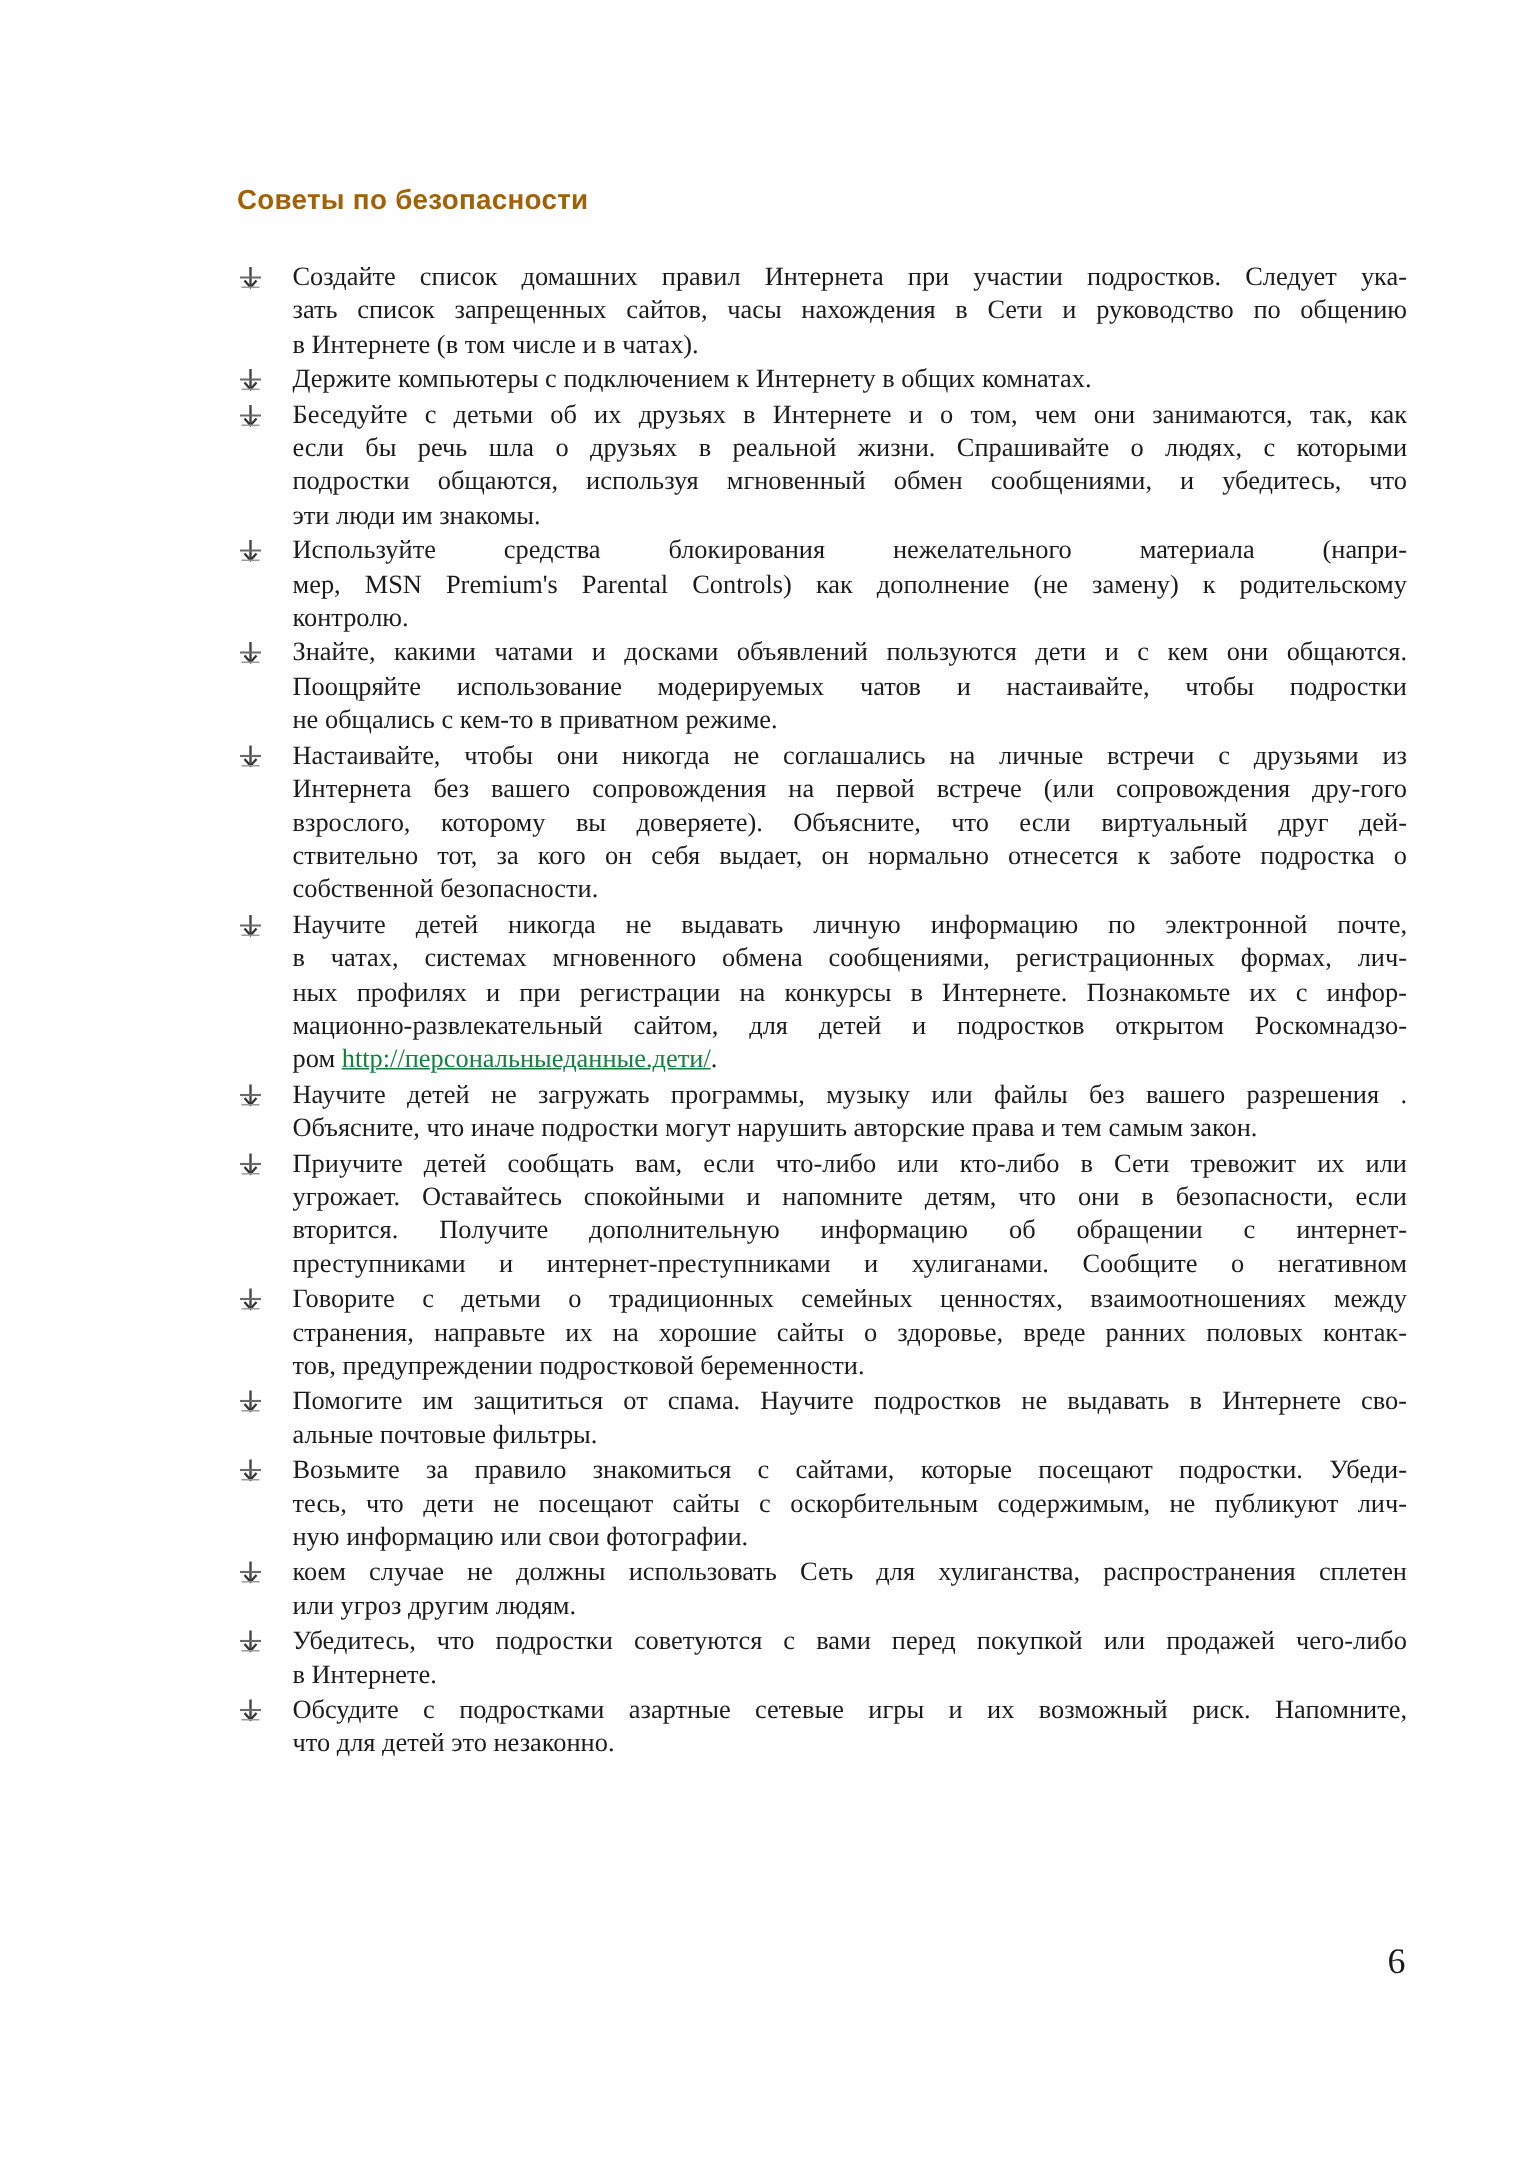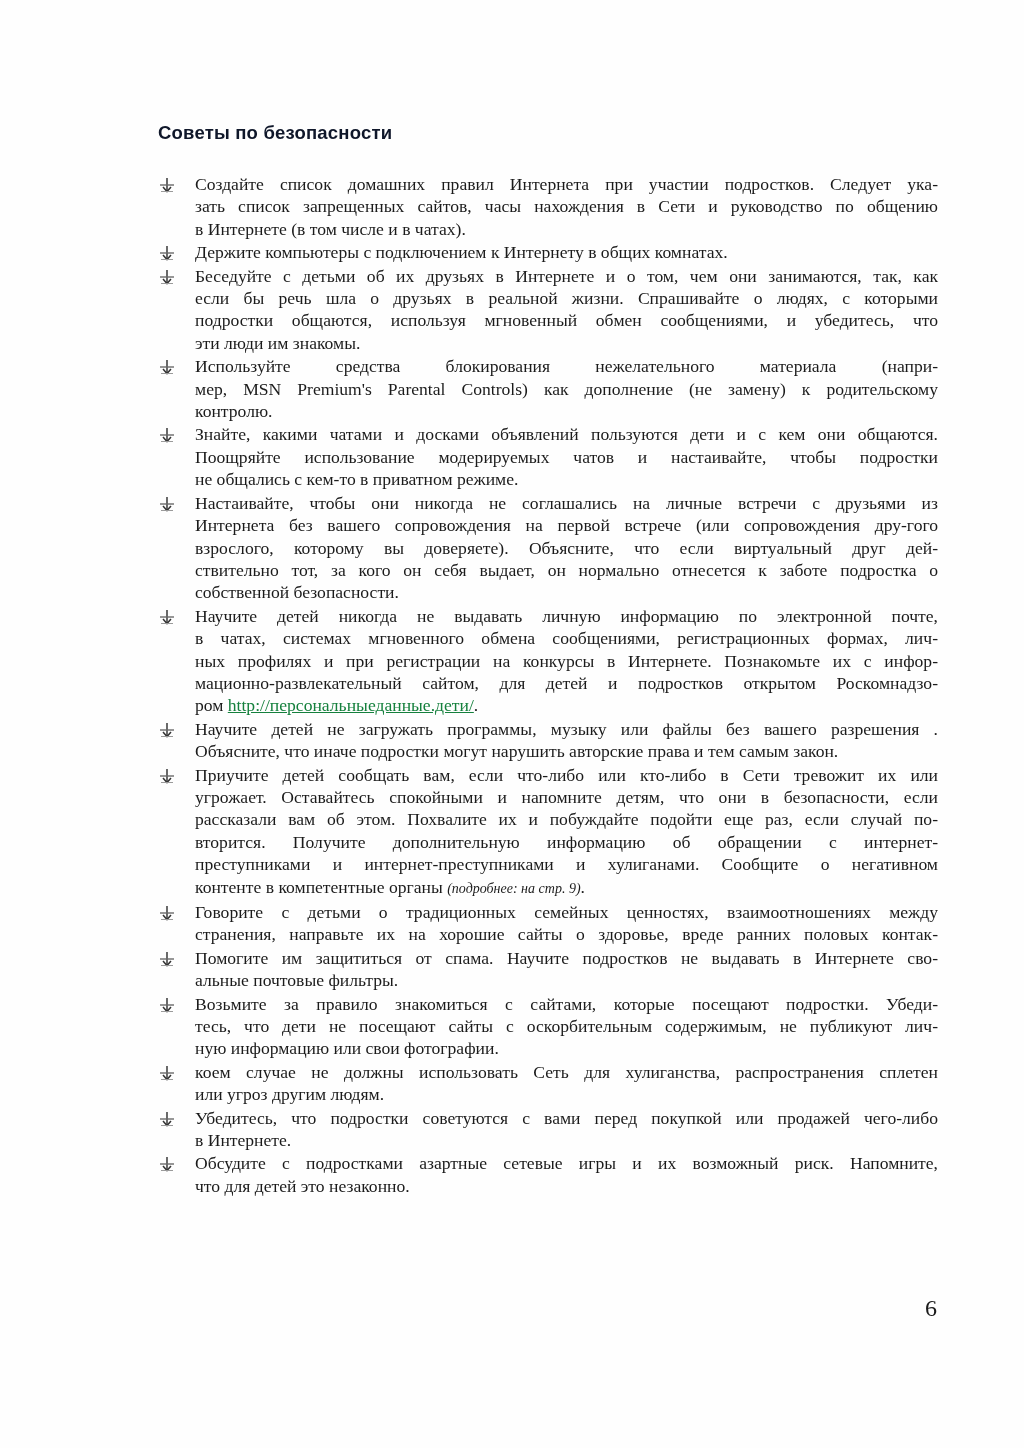--- a/index.html
+++ b/index.html
@@ -23,21 +23,21 @@
       background: #fefefe;
     }
     .title {
       position: absolute;
       left: 158px;
       top: 122px;
       font-family: "Liberation Sans", sans-serif;
       font-weight: bold;
       font-size: 18.5px;
       letter-spacing: 0.2px;
-      color: #0f172a;
+      color: #a16207;
       margin: 0;
     }
     .tips {
       position: absolute;
       left: 158px;
       top: 173px;
       width: 780px;
       list-style: none;
       margin: 0;
       padding: 0;
@@ -207,36 +207,35 @@
         <span class="bullet">
           <svg width="18" height="16" viewBox="0 0 18 16" aria-hidden="true">
             <line x1="9" y1="1" x2="9" y2="14" stroke="#444" stroke-width="1.6"></line>
             <line x1="2" y1="8" x2="16" y2="8" stroke="#6a6a6a" stroke-width="1.4"></line>
             <path d="M5 10 L9 14.5 L13 10" fill="none" stroke="#333" stroke-width="1.5"></path>
             <line x1="3" y1="14.5" x2="15" y2="14.5" stroke="#9a9a9a" stroke-width="1"></line>
           </svg>
         </span>
         <span class="line justify">Приучите детей сообщать вам, если что-либо или кто-либо в Сети тревожит их или</span>
         <span class="line justify">угрожает. Оставайтесь спокойными и напомните детям, что они в безопасности, если</span>
-        <span class="line justify">рассказали вам об этом. Похвалите их и побуждайте подойти еще раз, если случай по-</span>
         <span class="line justify">вторится. Получите дополнительную информацию об обращении с интернет-</span>
         <span class="line justify">преступниками и интернет-преступниками и хулиганами. Сообщите о негативном</span>
-        <span class="line left"><span>контенте в компетентные органы </span><span class="note">(подробнее: на стр. 9)</span><span>.</span></span>
       </li>
       <li class="tip">
         <span class="bullet">
           <svg width="18" height="16" viewBox="0 0 18 16" aria-hidden="true">
             <line x1="9" y1="1" x2="9" y2="14" stroke="#444" stroke-width="1.6"></line>
             <line x1="2" y1="8" x2="16" y2="8" stroke="#6a6a6a" stroke-width="1.4"></line>
             <path d="M5 10 L9 14.5 L13 10" fill="none" stroke="#333" stroke-width="1.5"></path>
             <line x1="3" y1="14.5" x2="15" y2="14.5" stroke="#9a9a9a" stroke-width="1"></line>
           </svg>
         </span>
         <span class="line justify">Говорите с детьми о традиционных семейных ценностях, взаимоотношениях между</span>
         <span class="line justify">странения, направьте их на хорошие сайты о здоровье, вреде ранних половых контак-</span>
+        <span class="line left">тов, предупреждении подростковой беременности.</span>
       </li>
       <li class="tip">
         <span class="bullet">
           <svg width="18" height="16" viewBox="0 0 18 16" aria-hidden="true">
             <line x1="9" y1="1" x2="9" y2="14" stroke="#444" stroke-width="1.6"></line>
             <line x1="2" y1="8" x2="16" y2="8" stroke="#6a6a6a" stroke-width="1.4"></line>
             <path d="M5 10 L9 14.5 L13 10" fill="none" stroke="#333" stroke-width="1.5"></path>
             <line x1="3" y1="14.5" x2="15" y2="14.5" stroke="#9a9a9a" stroke-width="1"></line>
           </svg>
         </span>

